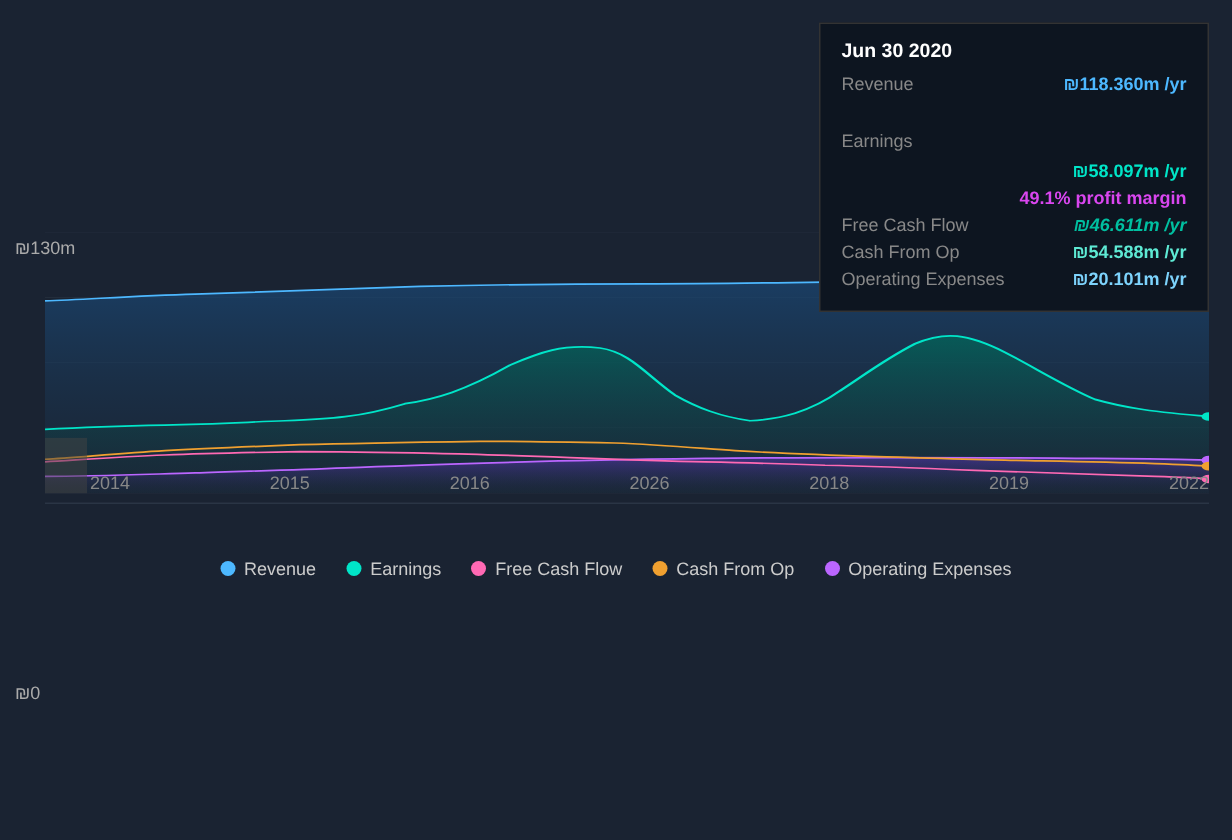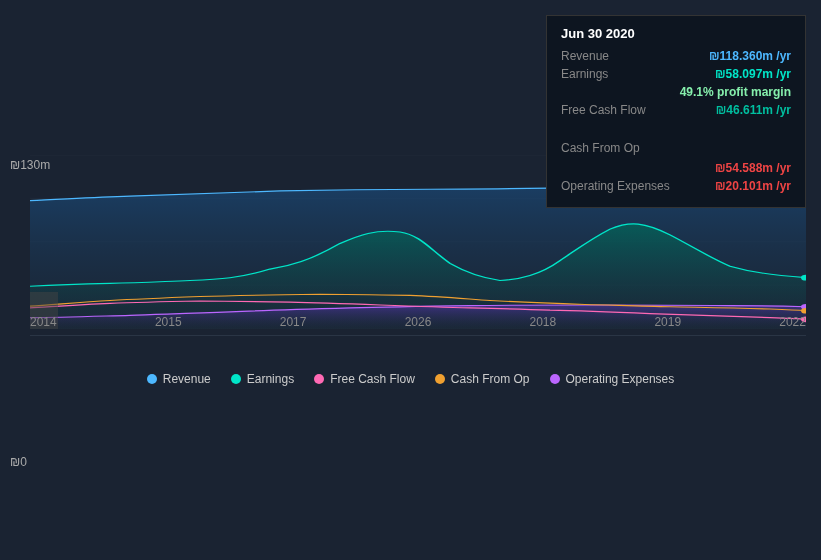--- a/index.html
+++ b/index.html
@@ -40,26 +40,26 @@
       font-size: 12px;
     }
     .tooltip-label {
       color: #888;
       min-width: 110px;
     }
     .tooltip-value {
       font-weight: bold;
     }
     .tooltip-value.blue { color: #4db8ff; text-align: right; }
-    .tooltip-value.teal { color: #00e5c8; }
-    .tooltip-value.cyan { color: #00bfa0; }
-    .tooltip-value.orange { color: #ef4444; margin-top: 40px; }
-    .tooltip-value.purple { color: #ef4444; }
+    .tooltip-value.teal { color: #00e5c8; margin-top: 40px; }
+    .tooltip-value.cyan { color: #00bfa0; font-style: italic; }
+    .tooltip-value.orange { color: #5eead4; }
+    .tooltip-value.purple { color: #7dd3fc; }
     .profit-margin {
-      color: #86efac;
+      color: #d946ef;
       font-size: 12px;
       font-weight: bold;
       text-align: right;
       margin-bottom: 4px;
     }
     .y-axis-label {
       position: absolute;
       left: 10px;
       color: #aaa;
       font-size: 12px;
@@ -75,20 +75,21 @@
     }
     .x-axis {
       position: absolute;
       bottom: 75px;
       left: 30px;
       right: 15px;
       display: flex;
       justify-content: space-between;
       font-size: 12px;
       color: #888;
+      padding-left: 30px;
     }
     .legend {
       position: absolute;
       bottom: 18px;
       left: 0;
       right: 0;
       display: flex;
       justify-content: center;
       gap: 20px;
       align-items: center;
@@ -197,21 +198,21 @@
       <rect x="0" y="240" width="28" height="65" fill="#444" opacity="0.5"></rect>
 
     </svg>
   </div>
 
   <div class="divider"></div>
 
   <div class="x-axis">
     <span>2014</span>
     <span>2015</span>
-    <span>2017</span>
+    <span>2016</span>
     <span>2026</span>
     <span>2018</span>
     <span>2019</span>
     <span>2022</span>
   </div>
 
   <div class="legend">
     <div class="legend-item">
       <div class="legend-dot" style="background:#4db8ff;"></div>
       <span>Revenue</span>

